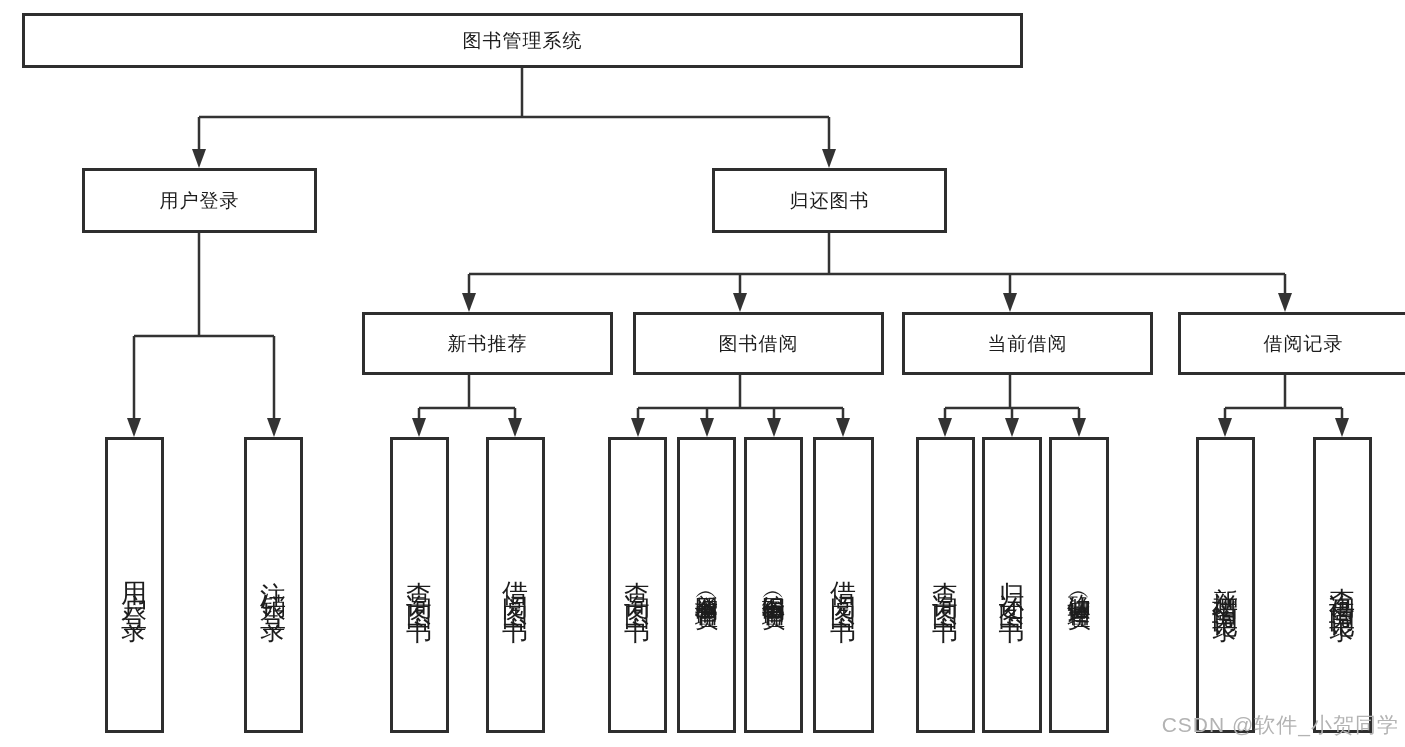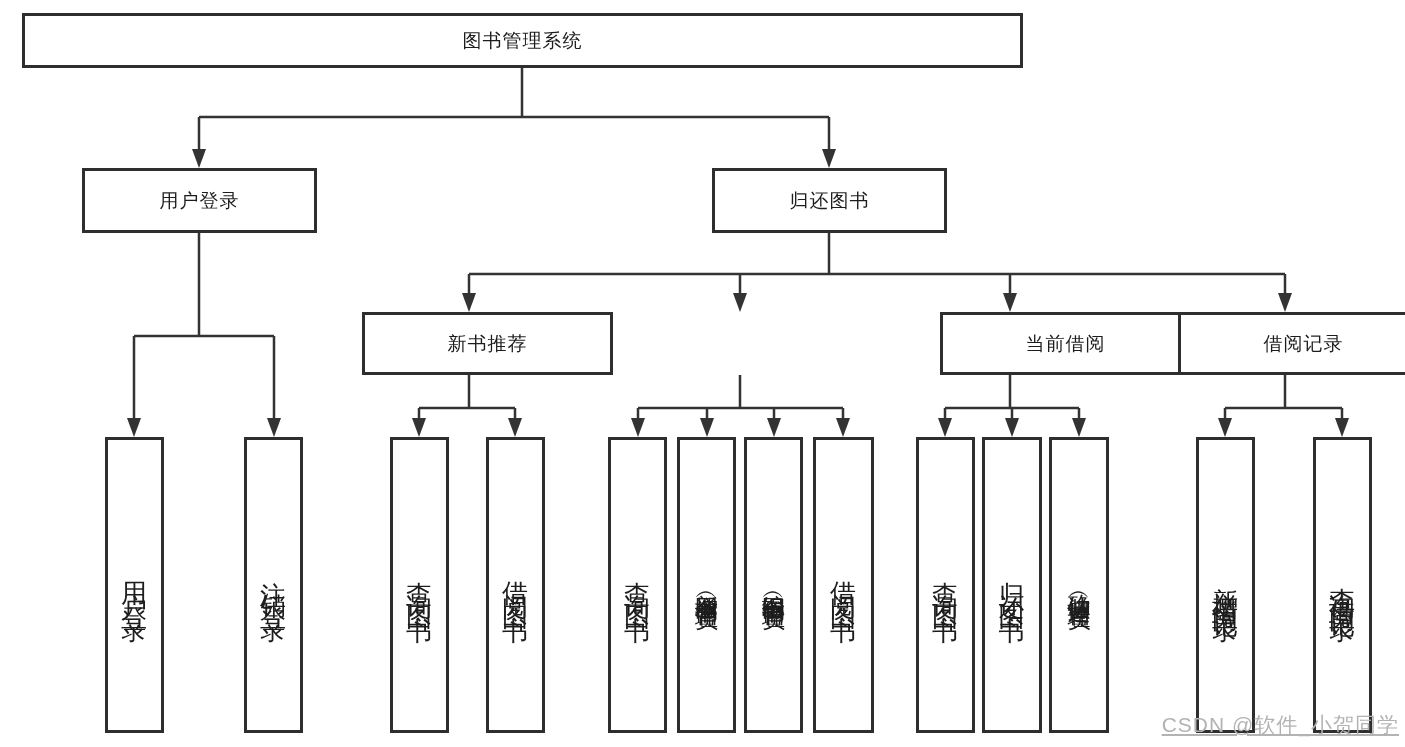--- a/index.html
+++ b/index.html
@@ -56,21 +56,20 @@
   .lvl3{width:251px;top:312px;height:63px;}
   .lvl2{width:235px;top:168px;height:65px;}
   .watermark{
     position:absolute;
     right:6px;
     bottom:8px;
     font-size:21px;
     color:var(--watermark);
     z-index:5;
     letter-spacing:1px;
-    text-decoration:underline;
   }
 </style>
 </head>
 <body>
 
 <div class="canvas">
 
   <svg class="wires" viewBox="0 0 1405 747" xmlns="http://www.w3.org/2000/svg">
 
     <path class="cline" d="M522 68 V117 M199 117 H829 M199 117 V151 M829 117 V151"></path>
@@ -114,21 +113,24 @@
   <div class="box hlabel lvl2" style="left:82px">
     <span>用户登录</span>
   </div>
   <div class="box hlabel lvl2" style="left:712px">
     <span>归还图书</span>
   </div>
 
   <div class="box hlabel lvl3" style="left:362px">
     <span>新书推荐</span>
   </div>
-  <div class="box hlabel lvl3" style="left:940px">
+  <div class="box hlabel lvl3" style="left:633px">
+    <span>图书借阅</span>
+  </div>
+  <div class="box hlabel lvl3" style="left:902px">
     <span>当前借阅</span>
   </div>
   <div class="box hlabel lvl3" style="left:1178px">
     <span>借阅记录</span>
   </div>
 
   <div class="box leaf sp-wide" style="left:105px">
     <span>用户登录</span>
   </div>
   <div class="box leaf sp-wide" style="left:244px">

